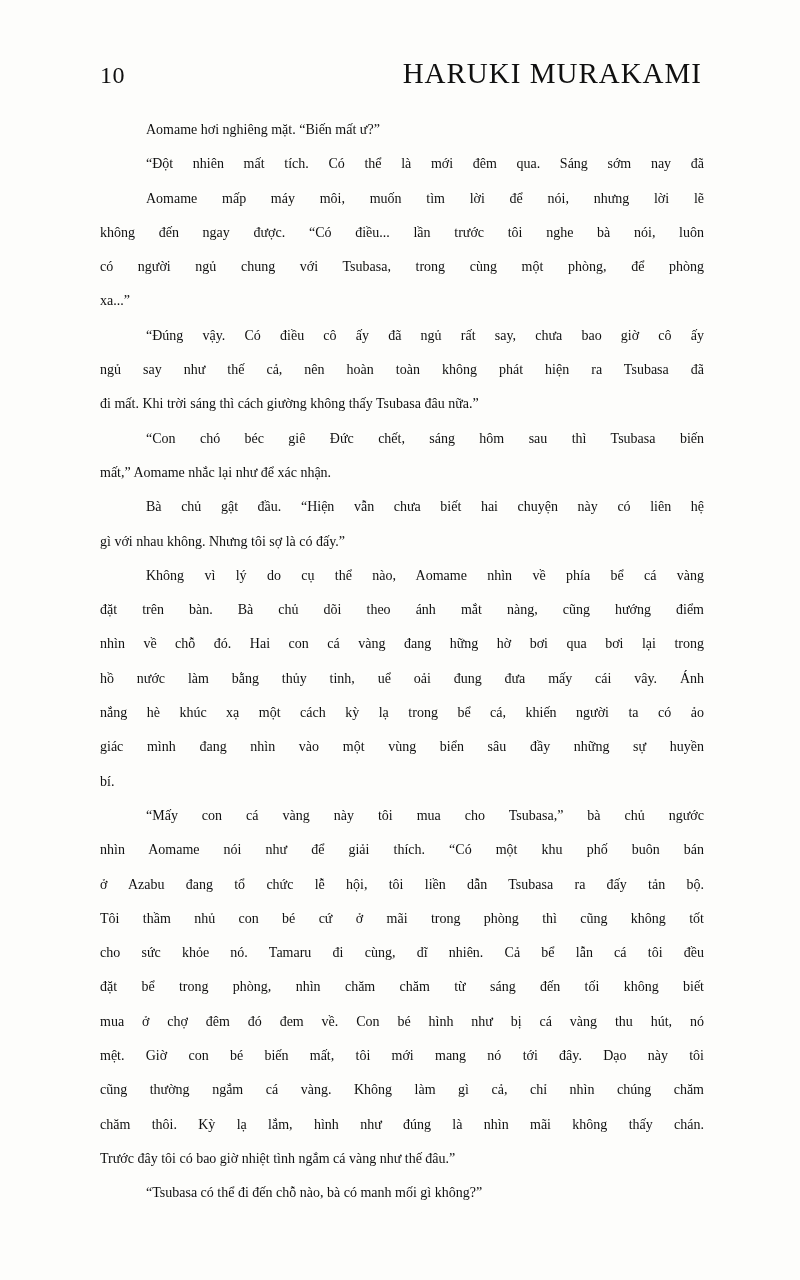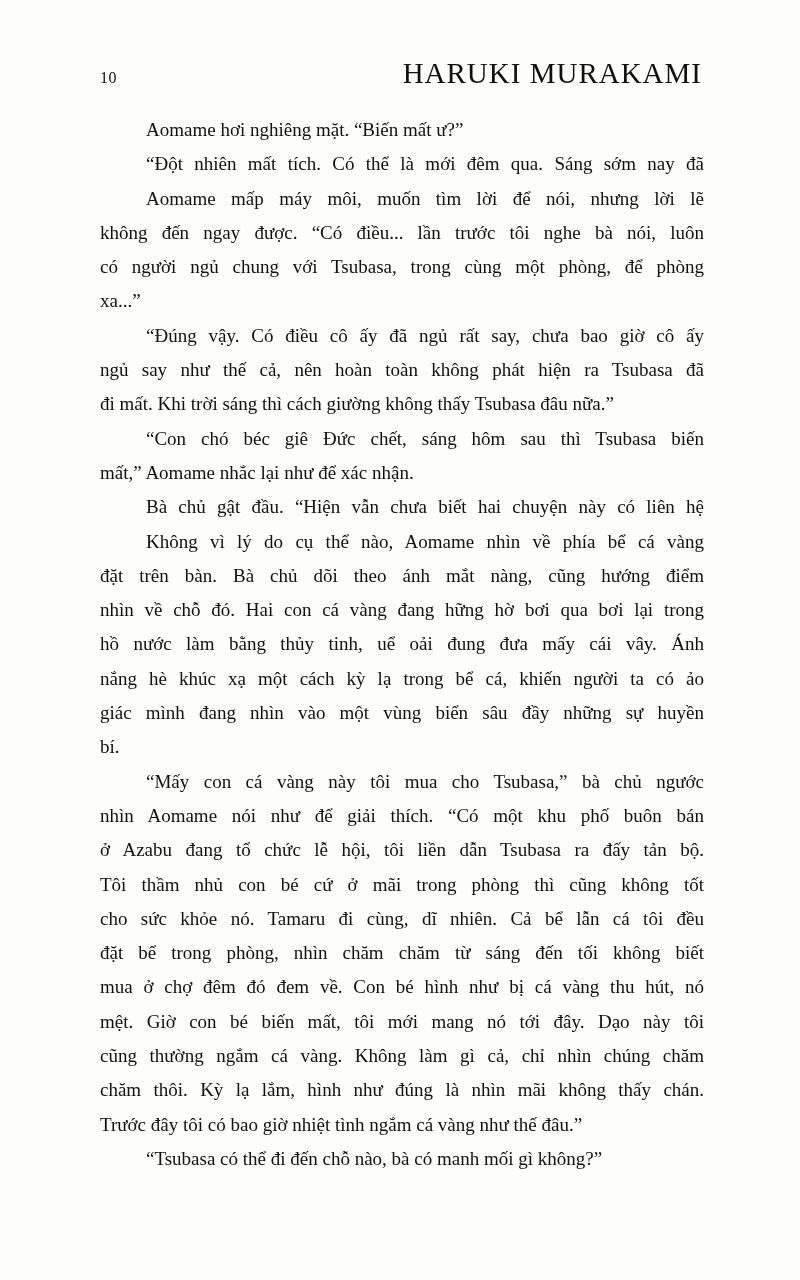--- a/index.html
+++ b/index.html
@@ -20,35 +20,35 @@
   .running-head {
     position: absolute;
     top: 57px;
     left: 100px;
     width: 602px;
     display: flex;
     justify-content: space-between;
     align-items: baseline;
   }
   .page-number {
-    font-size: 16px;
+    font-size: 24px;
     letter-spacing: 0.5px;
   }
   .author {
     font-size: 29px;
     letter-spacing: 1px;
   }
   .text-body {
     position: absolute;
     top: 113px;
     left: 100px;
     width: 604px;
   }
   .line {
-    font-size: 19px;
+    font-size: 14px;
     line-height: 34.3px;
     text-align: justify;
     text-align-last: justify;
     white-space: normal;
   }
   .line.first {
     text-indent: 46px;
   }
   .line.plast {
     text-align-last: left;
@@ -68,20 +68,21 @@
       <div class="line first">Aomame mấp máy môi, muốn tìm lời để nói, nhưng lời lẽ</div>
       <div class="line">không đến ngay được. “Có điều... lần trước tôi nghe bà nói, luôn</div>
       <div class="line">có người ngủ chung với Tsubasa, trong cùng một phòng, để phòng</div>
       <div class="line plast">xa...”</div>
       <div class="line first">“Đúng vậy. Có điều cô ấy đã ngủ rất say, chưa bao giờ cô ấy</div>
       <div class="line">ngủ say như thế cả, nên hoàn toàn không phát hiện ra Tsubasa đã</div>
       <div class="line plast">đi mất. Khi trời sáng thì cách giường không thấy Tsubasa đâu nữa.”</div>
       <div class="line first">“Con chó béc giê Đức chết, sáng hôm sau thì Tsubasa biến</div>
       <div class="line plast">mất,” Aomame nhắc lại như để xác nhận.</div>
       <div class="line first">Bà chủ gật đầu. “Hiện vẫn chưa biết hai chuyện này có liên hệ</div>
+      <div class="line plast">gì với nhau không. Nhưng tôi sợ là có đấy.”</div>
       <div class="line first">Không vì lý do cụ thể nào, Aomame nhìn về phía bể cá vàng</div>
       <div class="line">đặt trên bàn. Bà chủ dõi theo ánh mắt nàng, cũng hướng điểm</div>
       <div class="line">nhìn về chỗ đó. Hai con cá vàng đang hững hờ bơi qua bơi lại trong</div>
       <div class="line">hồ nước làm bằng thủy tinh, uể oải đung đưa mấy cái vây. Ánh</div>
       <div class="line">nắng hè khúc xạ một cách kỳ lạ trong bể cá, khiến người ta có ảo</div>
       <div class="line">giác mình đang nhìn vào một vùng biển sâu đầy những sự huyền</div>
       <div class="line plast">bí.</div>
       <div class="line first">“Mấy con cá vàng này tôi mua cho Tsubasa,” bà chủ ngước</div>
       <div class="line">nhìn Aomame nói như để giải thích. “Có một khu phố buôn bán</div>
       <div class="line">ở Azabu đang tổ chức lễ hội, tôi liền dẫn Tsubasa ra đấy tản bộ.</div>

